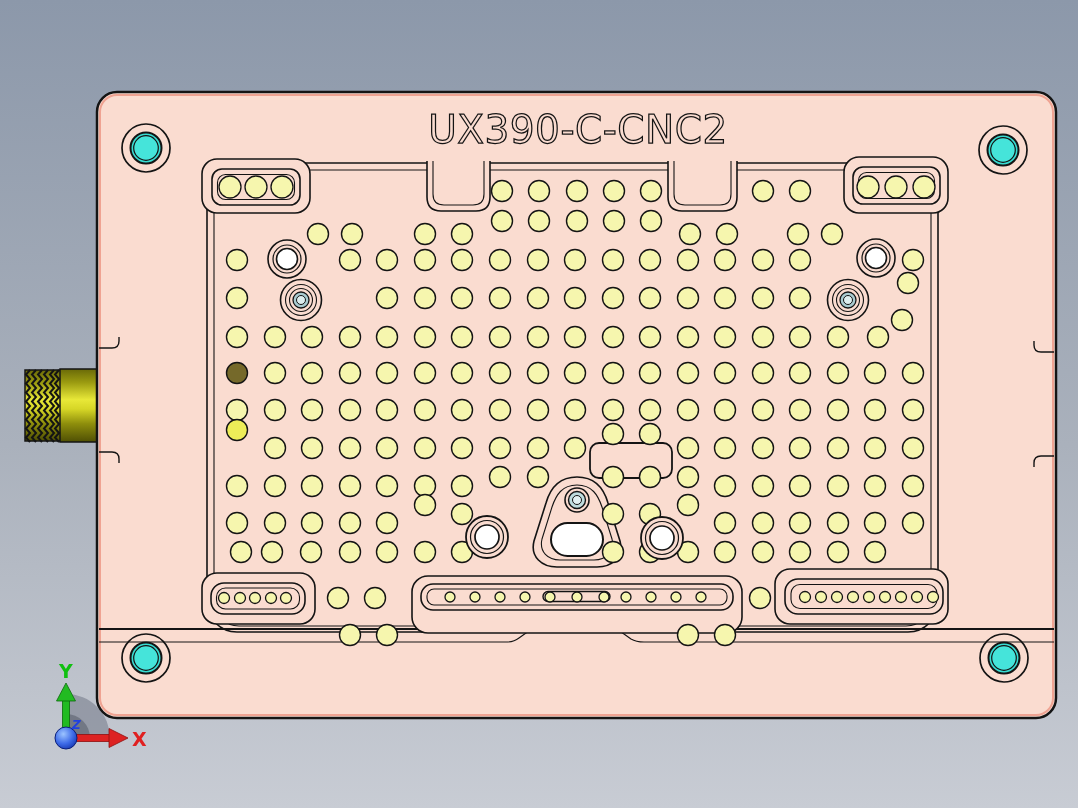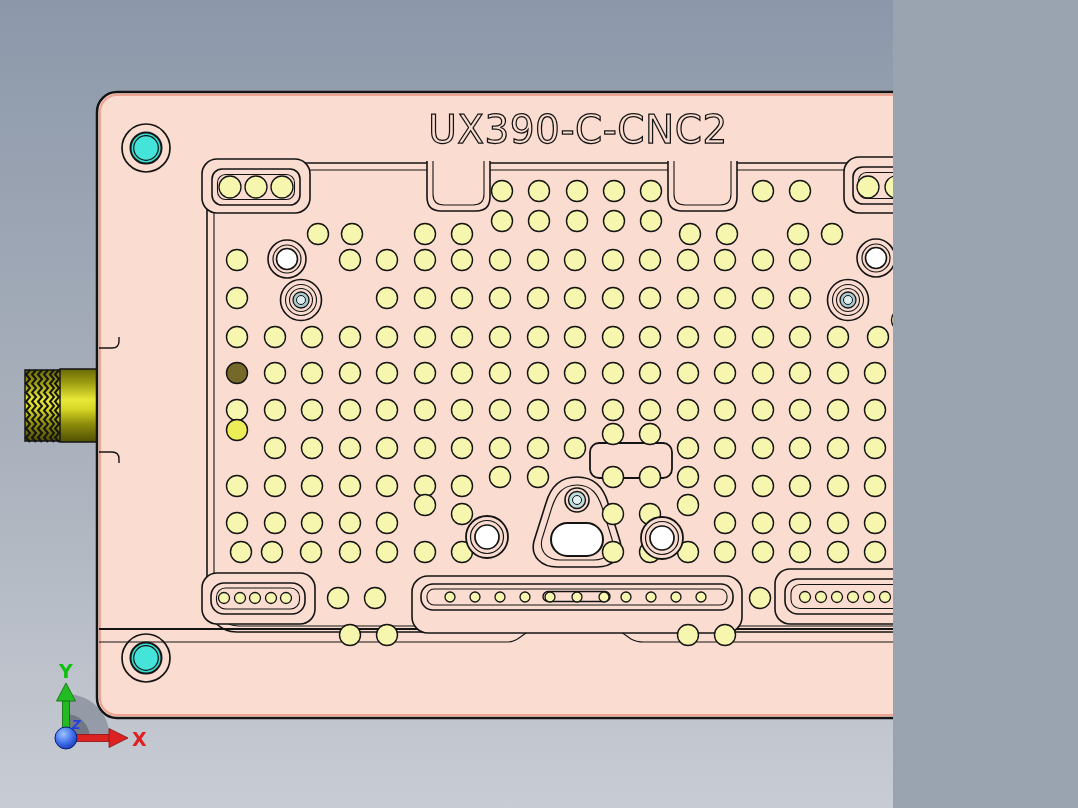--- a/index.html
+++ b/index.html
@@ -1,16 +1,16 @@
 <!DOCTYPE html>
 <html><head>
 <meta charset="utf-8">
 <style>
   html,body{margin:0;padding:0;background:#9aa3b0;}
-  .stage{width:893px;height:808px;position:relative;overflow:hidden;}
+  .stage{width:1078px;height:808px;position:relative;overflow:hidden;}
   svg{display:block;}
   text{font-family:"DejaVu Sans","Liberation Sans",sans-serif;}
   .cad-title{font-size:39px;letter-spacing:.5px;}
   .axis-label{font-size:19px;font-weight:bold;}
   .axis-label-z{font-size:12px;font-weight:bold;font-style:italic;}
 </style>
 </head>
 <body>
 
 <div class="stage">

